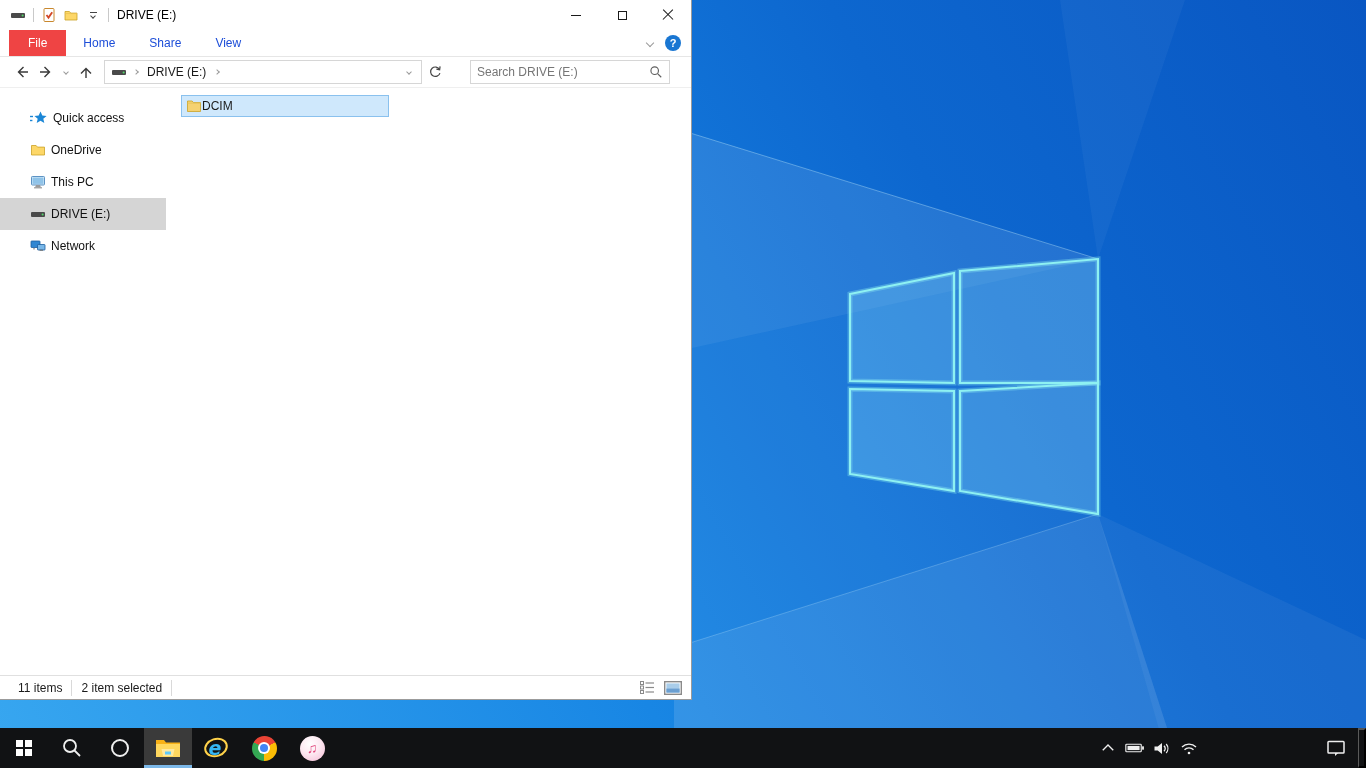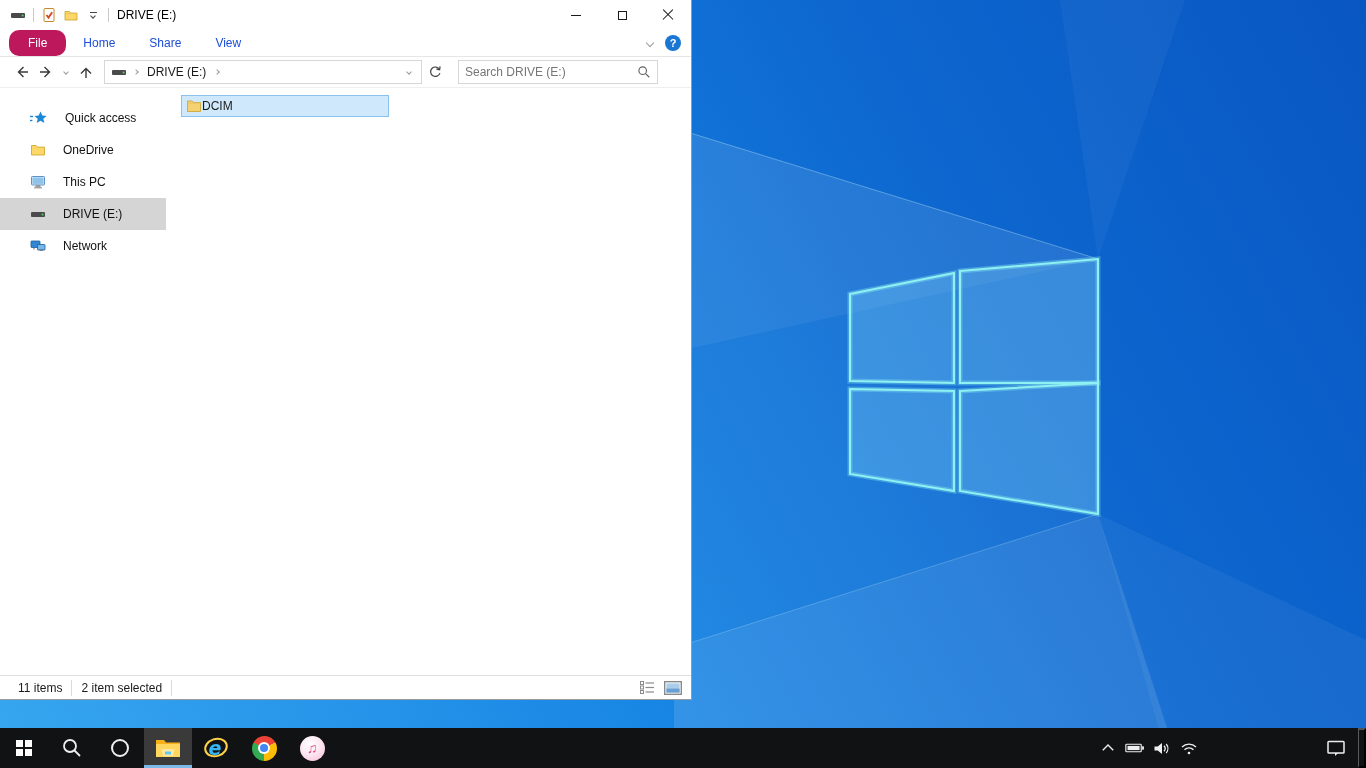--- a/index.html
+++ b/index.html
@@ -25,40 +25,40 @@
   .caption { margin-left:auto; display:flex; height:30px; }
   .cap-btn { width:46px; height:30px; border:none; background:#fff; display:flex; align-items:center; justify-content:center; position:relative; }
   .glyph-min { width:10px; height:1px; background:#1a1a1a; }
   .glyph-max { width:9px; height:9px; border:1px solid #1a1a1a; background:transparent; }
   .glyph-close { position:relative; width:12px; height:12px; }
   .glyph-close::before,.glyph-close::after { content:""; position:absolute; left:-1px; top:5px; width:14px; height:1.3px; background:#1a1a1a; }
   .glyph-close::before { transform:rotate(45deg); } .glyph-close::after { transform:rotate(-45deg); }
 
   .tabsrow { height:27px; display:flex; align-items:stretch; border-bottom:1px solid #e6e6e6; flex:0 0 auto; }
   .tab { border:none; background:#fff; padding:0 17px; font-size:12px; color:#1d4ed8; font-family:inherit; }
-  .tab.active { background:#be185d; color:#fff; margin-left:9px; padding:0 19px;border-radius:10px; }
+  .tab.active { background:#ef4444; color:#fff; margin-left:9px; padding:0 19px; }
   .tabs-right { margin-left:auto; display:flex; align-items:center; gap:12px; padding-right:10px; }
   .ribbon-chev-btn { background:none; border:none; display:flex; align-items:center; }
   .help-circle { width:16px; height:16px; border-radius:50%; background:#1976d2; color:#fff; font-size:11px; font-weight:bold; display:flex; align-items:center; justify-content:center; border:none; }
 
   .navbar { height:31px; display:flex; align-items:center; padding:0 8px 0 10px; border-bottom:1px solid #efefef; flex:0 0 auto; }
   .nav-btn { background:none; border:none; display:flex; align-items:center; justify-content:center; width:24px; height:24px; }
   .nav-btn.narrow { width:16px; }
   .addressbar { width:318px; height:24px; border:1px solid #d6d6d6; display:flex; align-items:center; padding:0 4px 0 6px; margin-left:6px; }
   .addr-seg { display:flex; align-items:center; gap:7px; }
   .addr-text { padding:0 2px; color:#1a1a1a; }
   .addr-fill { flex:1; }
   .refresh-btn { background:none; border:none; width:22px; height:24px; display:flex; align-items:center; justify-content:center; margin-left:2px; }
-  .searchbox { width:200px; height:24px; border:1px solid #d6d6d6; display:flex; align-items:center; margin-left:12px; padding:0 6px; }
+  .searchbox { width:200px; height:24px; border:1px solid #d6d6d6; display:flex; align-items:center; margin-left:24px; padding:0 6px; }
   .searchbox input { flex:1; border:none; outline:none; font-family:inherit; font-size:12px; color:#333; min-width:0; background:transparent; }
   .searchbox input::placeholder { color:#767676; opacity:1; }
 
   .main { flex:1; display:flex; min-height:0; }
   .sidebar { width:166px; padding-top:14px; flex:0 0 auto; }
-  .side-item { height:32px; display:flex; align-items:center; gap:17px; padding-left:30px; cursor:default; }
+  .side-item { height:32px; display:flex; align-items:center; gap:5px; padding-left:30px; cursor:default; }
   .side-item.selected { background:#d5d5d5; }
   .side-item .label { color:#111; }
   .content { flex:1; padding:7px 0 0 15px; }
   .file-tile { width:208px; height:22px; display:flex; align-items:center; gap:0; padding-left:4px; border:1px solid transparent; }
   .file-tile.selected { background:#cfe8fc; border-color:#8ac1ee; }
 
   .statusbar { height:24px; border-top:1px solid #e0e0e0; display:flex; align-items:center; padding:0 8px 0 18px; flex:0 0 auto;margin-top:24px; }
   .ssep { width:1px; height:16px; background:#d9d9d9; margin:0 9px; }
   .status-text { color:#1a1a1a; }
   .view-toggles { margin-left:auto; display:flex; align-items:center; gap:6px; }

